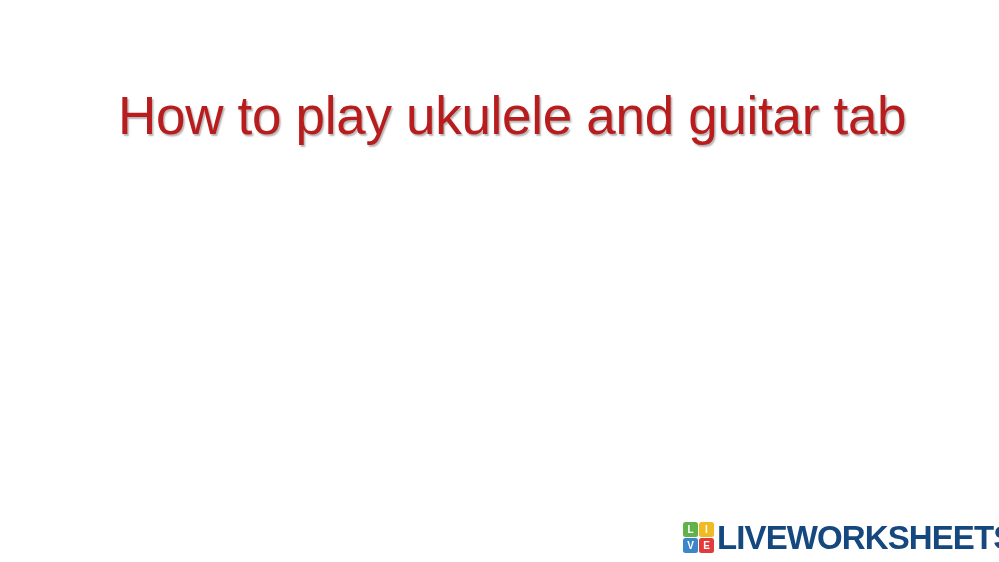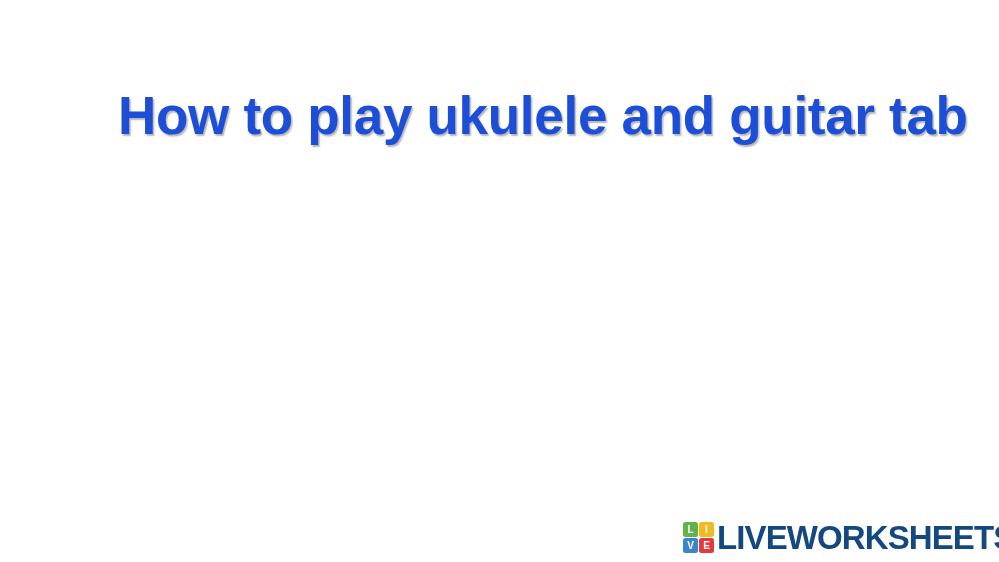--- a/index.html
+++ b/index.html
@@ -78,21 +78,21 @@
     color: #14487f;
     line-height: 1;
     white-space: nowrap;
   }
 </style>
 </head>
 <body style="background-color: rgb(255, 255, 255);">
 
 <div id="slide" style="background-color: rgb(255, 255, 255);">
 
-  <h1 id="slide-title" style="color: #1d4ed8; font-weight: bold;">How to play ukulele and guitar tab</h1>
+  <h1 id="slide-title" style="color: #b91c1c;">How to play ukulele and guitar tab</h1>
 
   <div id="lw-logo">
 
     <div id="lw-mark">
       <div class="lw-tile" style="background-color: rgb(98, 178, 75);">L</div>
       <div class="lw-tile" style="background-color: rgb(239, 187, 32);">I</div>
       <div class="lw-tile" style="background-color: rgb(59, 134, 200);">V</div>
       <div class="lw-tile" style="background-color: rgb(226, 59, 59);">E</div>
     </div>
 

